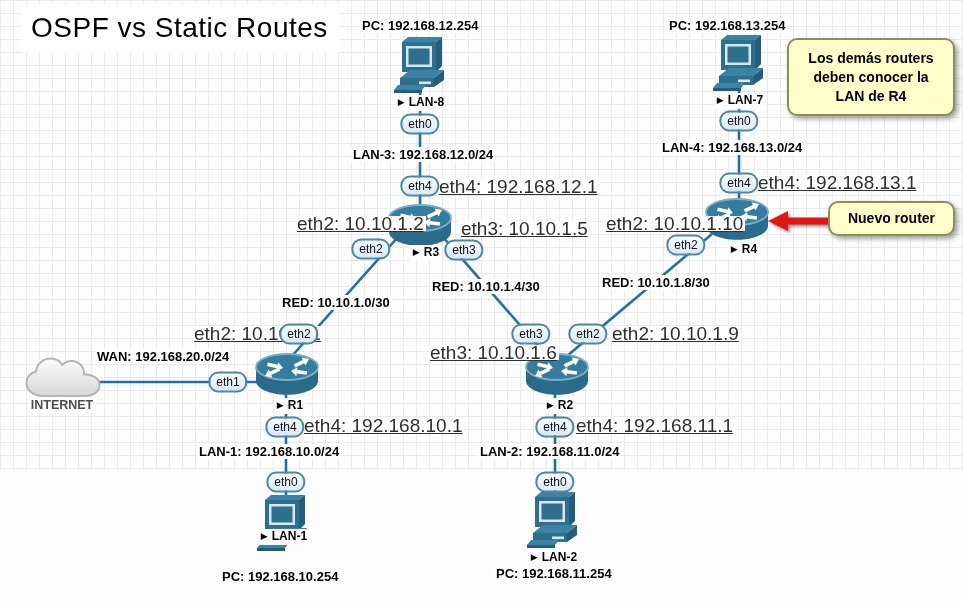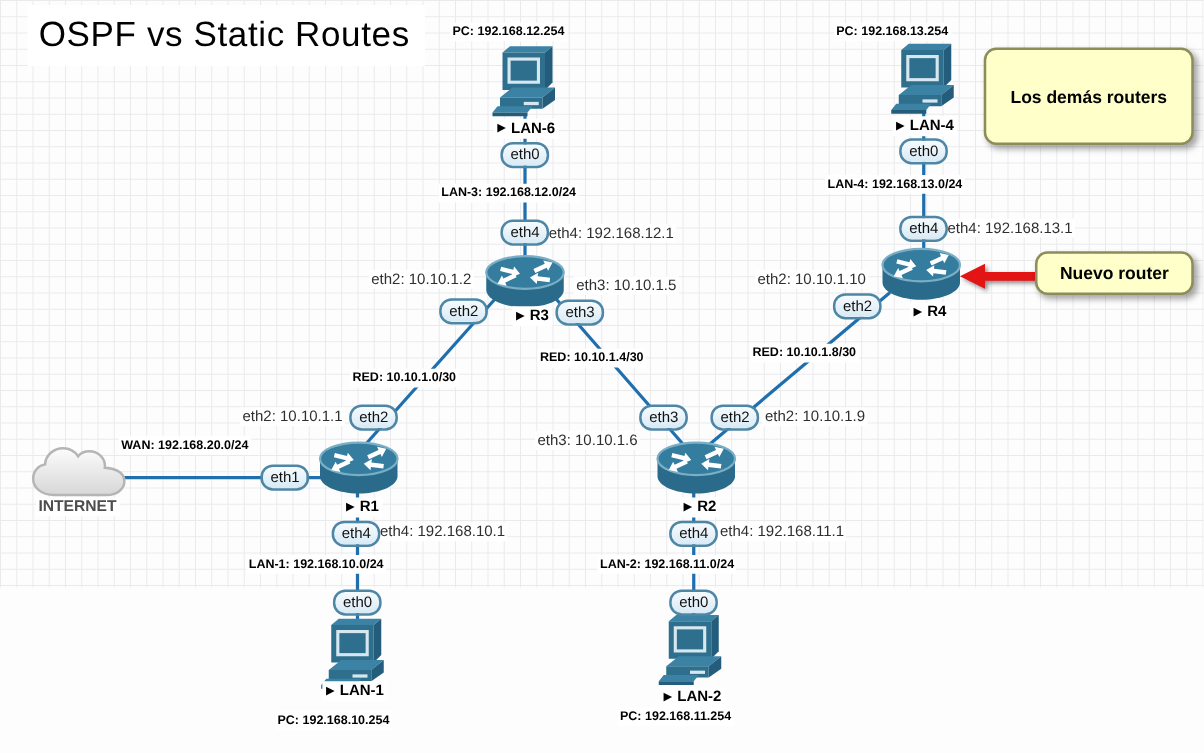--- a/index.html
+++ b/index.html
@@ -29,25 +29,25 @@
     font-size:12px;font-weight:bold;color:#000;
     background:#fff;padding:0 3px;white-space:nowrap;line-height:15px;
   }
   .dev-label .tri{font-size:9px;margin-right:4px;position:relative;top:-1px;}
   .cloud-label{
     position:absolute;transform:translateX(-50%);z-index:3;
     font-size:12.5px;font-weight:bold;color:#4d4d4d;
     background:#fff;padding:0 2px;white-space:nowrap;line-height:15px;
   }
   .ip-label{
-    position:absolute;z-index:3;font-size:12px;color:#2f2f2f;
-    background:#fff;padding:0 2px;white-space:nowrap;line-height:15px;
+    position:absolute;z-index:3;font-size:19px;color:#2f2f2f;
+    background:#fff;padding:0 2px;white-space:nowrap;line-height:15px;text-decoration:underline;
   }
   .net-label{
-    position:absolute;z-index:3;font-size:10px;font-weight:bold;color:#000;
+    position:absolute;z-index:3;font-size:13px;font-weight:bold;color:#000;
     background:#fff;padding:0 2px;white-space:nowrap;line-height:15px;
   }
   .badge{
     position:absolute;transform:translate(-50%,-50%);z-index:4;
     font-size:12px;color:#111;
     background:linear-gradient(180deg,#f6fbfe 0%,#d9eaf5 100%);
     border:2px solid #4e86a6;border-radius:10px;
     padding:1px 6px 2px 6px;white-space:nowrap;line-height:14px;
   }
   .note{
@@ -85,37 +85,37 @@
       <rect x="14" y="10" width="26" height="21" fill="#d7e7f0"></rect>
       <rect x="16.5" y="12.5" width="21" height="16" fill="#2e6f8e"></rect>
       <polygon points="8,42 42,42 52,34 18,34" fill="#3b82a4"></polygon>
       <polygon points="42,42 52,34 52,44 42,51" fill="#245d7b"></polygon>
       <rect x="8" y="42" width="34" height="9" fill="#2e6f8e"></rect>
       <rect x="27" y="45.5" width="12" height="2.6" fill="#d7e7f0"></rect>
       <polygon points="6,49 34,49 30,54 2,54" fill="#3b82a4"></polygon>
       <polygon points="2,54 30,54 30,57 2,57" fill="#245d7b"></polygon>
     </svg>
   </div>
-    <div class="dev-label" style="left: 421px; top: 95px;"><span class="tri">▶</span><span>LAN-6</span></div>
+    <div class="dev-label" style="left: 421px; top: 95px;"><span class="tri">▶</span><span>LAN-8</span></div>
     <div class="device" style="left: 711px; top: 34px;">
     <svg width="56" height="58" viewBox="0 0 56 58">
       <polygon points="10,6 44,6 50,1 16,1" fill="#3b82a4"></polygon>
       <polygon points="44,6 50,1 50,30 44,36" fill="#245d7b"></polygon>
       <rect x="10" y="6" width="34" height="30" fill="#2e6f8e"></rect>
       <rect x="14" y="10" width="26" height="21" fill="#d7e7f0"></rect>
       <rect x="16.5" y="12.5" width="21" height="16" fill="#2e6f8e"></rect>
       <polygon points="8,42 42,42 52,34 18,34" fill="#3b82a4"></polygon>
       <polygon points="42,42 52,34 52,44 42,51" fill="#245d7b"></polygon>
       <rect x="8" y="42" width="34" height="9" fill="#2e6f8e"></rect>
       <rect x="27" y="45.5" width="12" height="2.6" fill="#d7e7f0"></rect>
       <polygon points="6,49 34,49 30,54 2,54" fill="#3b82a4"></polygon>
       <polygon points="2,54 30,54 30,57 2,57" fill="#245d7b"></polygon>
     </svg>
   </div>
-    <div class="dev-label" style="left: 740px; top: 93px;"><span class="tri">▶</span><span>LAN-4</span></div>
+    <div class="dev-label" style="left: 740px; top: 93px;"><span class="tri">▶</span><span>LAN-7</span></div>
     <div class="device" style="left: 387px; top: 203px;">
     <svg width="66" height="46" viewBox="0 0 66 46">
       <path d="M2 15 L2 29 C2 36.5 15.9 42.8 33 42.8 C50.1 42.8 64 36.5 64 29 L64 15 Z" fill="#2a6a8a"></path>
       <ellipse cx="33" cy="15" rx="31" ry="13" fill="#357d9f" stroke="#79aec5" stroke-width="1.8"></ellipse>
       <g fill="#ffffff">
         <g transform="translate(29,16) rotate(14)">
             <polygon points="0,0 -6,4.5 -6,1.8 -16,1.8 -16,-1.8 -6,-1.8 -6,-4.5"></polygon>
           </g>
         <g transform="translate(55,7) rotate(-25)">
             <polygon points="0,0 -6,4.5 -6,1.8 -16,1.8 -16,-1.8 -6,-1.8 -6,-4.5"></polygon>
@@ -201,21 +201,21 @@
       <rect x="14" y="10" width="26" height="21" fill="#d7e7f0"></rect>
       <rect x="16.5" y="12.5" width="21" height="16" fill="#2e6f8e"></rect>
       <polygon points="8,42 42,42 52,34 18,34" fill="#3b82a4"></polygon>
       <polygon points="42,42 52,34 52,44 42,51" fill="#245d7b"></polygon>
       <rect x="8" y="42" width="34" height="9" fill="#2e6f8e"></rect>
       <rect x="27" y="45.5" width="12" height="2.6" fill="#d7e7f0"></rect>
       <polygon points="6,49 34,49 30,54 2,54" fill="#3b82a4"></polygon>
       <polygon points="2,54 30,54 30,57 2,57" fill="#245d7b"></polygon>
     </svg>
   </div>
-    <div class="dev-label" style="left: 284px; top: 545px;"><span class="tri">▶</span><span>LAN-1</span></div>
+    <div class="dev-label" style="left: 284px; top: 529px;"><span class="tri">▶</span><span>LAN-1</span></div>
     <div class="device" style="left: 525px; top: 491px;">
     <svg width="56" height="58" viewBox="0 0 56 58">
       <polygon points="10,6 44,6 50,1 16,1" fill="#3b82a4"></polygon>
       <polygon points="44,6 50,1 50,30 44,36" fill="#245d7b"></polygon>
       <rect x="10" y="6" width="34" height="30" fill="#2e6f8e"></rect>
       <rect x="14" y="10" width="26" height="21" fill="#d7e7f0"></rect>
       <rect x="16.5" y="12.5" width="21" height="16" fill="#2e6f8e"></rect>
       <polygon points="8,42 42,42 52,34 18,34" fill="#3b82a4"></polygon>
       <polygon points="42,42 52,34 52,44 42,51" fill="#245d7b"></polygon>
       <rect x="8" y="42" width="34" height="9" fill="#2e6f8e"></rect>
@@ -269,17 +269,19 @@
     <div class="net-label" style="left: 280px; top: 279px; margin-top: 16px;">RED: 10.10.1.0/30</div>
     <div class="net-label" style="left: 430px; top: 279px;">RED: 10.10.1.4/30</div>
     <div class="net-label" style="left: 600px; top: 275px;">RED: 10.10.1.8/30</div>
     <div class="net-label" style="left: 95px; top: 349px;">WAN: 192.168.20.0/24</div>
     <div class="net-label" style="left: 197px; top: 444px;">LAN-1: 192.168.10.0/24</div>
     <div class="net-label" style="left: 478px; top: 444px;">LAN-2: 192.168.11.0/24</div>
     <div class="net-label" style="left: 220px; top: 569px;">PC: 192.168.10.254</div>
     <div class="net-label" style="left: 494px; top: 566px;">PC: 192.168.11.254</div>
     <div class="note" style="left: 787px; top: 38px; width: 168px; height: 78px; background: rgb(255, 255, 201); border-color: rgb(141, 141, 92);">
       <div>Los demás routers</div>
+      <div>deben conocer la</div>
+      <div>LAN de R4</div>
     </div>
     <div class="note" style="left: 828px; top: 201px; width: 127px; height: 35px; background: rgb(255, 255, 201); border-color: rgb(141, 141, 92);">
       <div>Nuevo router</div>
     </div>
   </div>
 
 </body></html>

